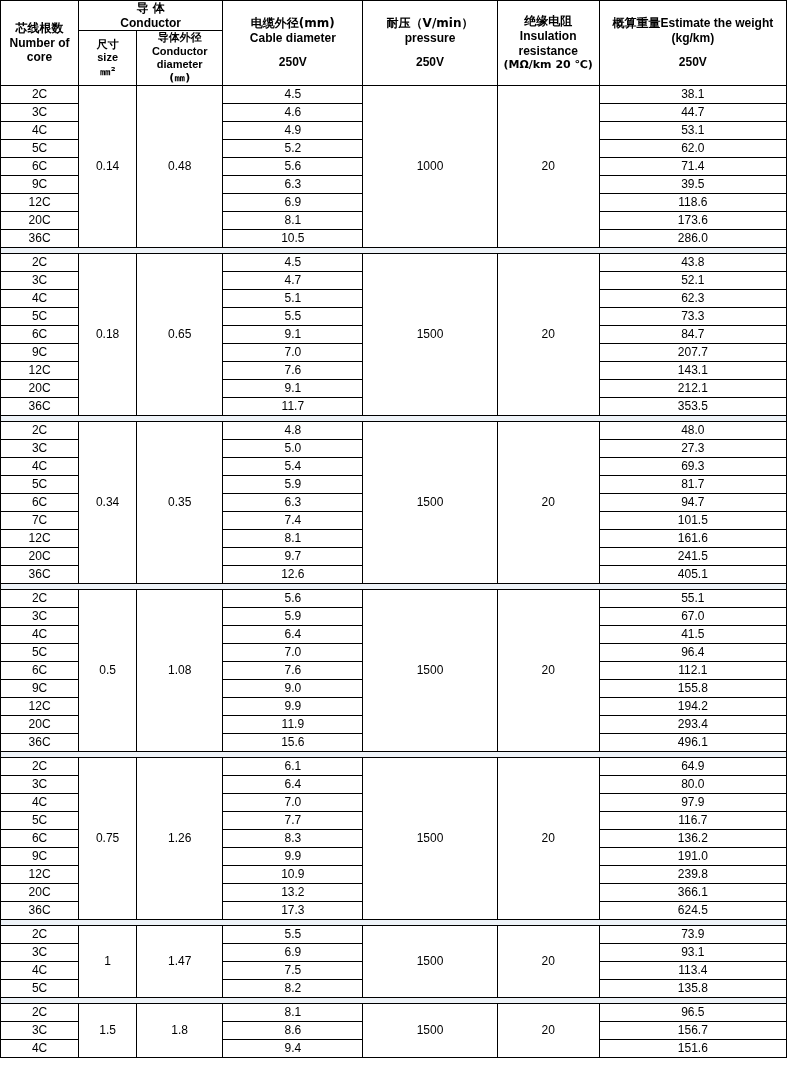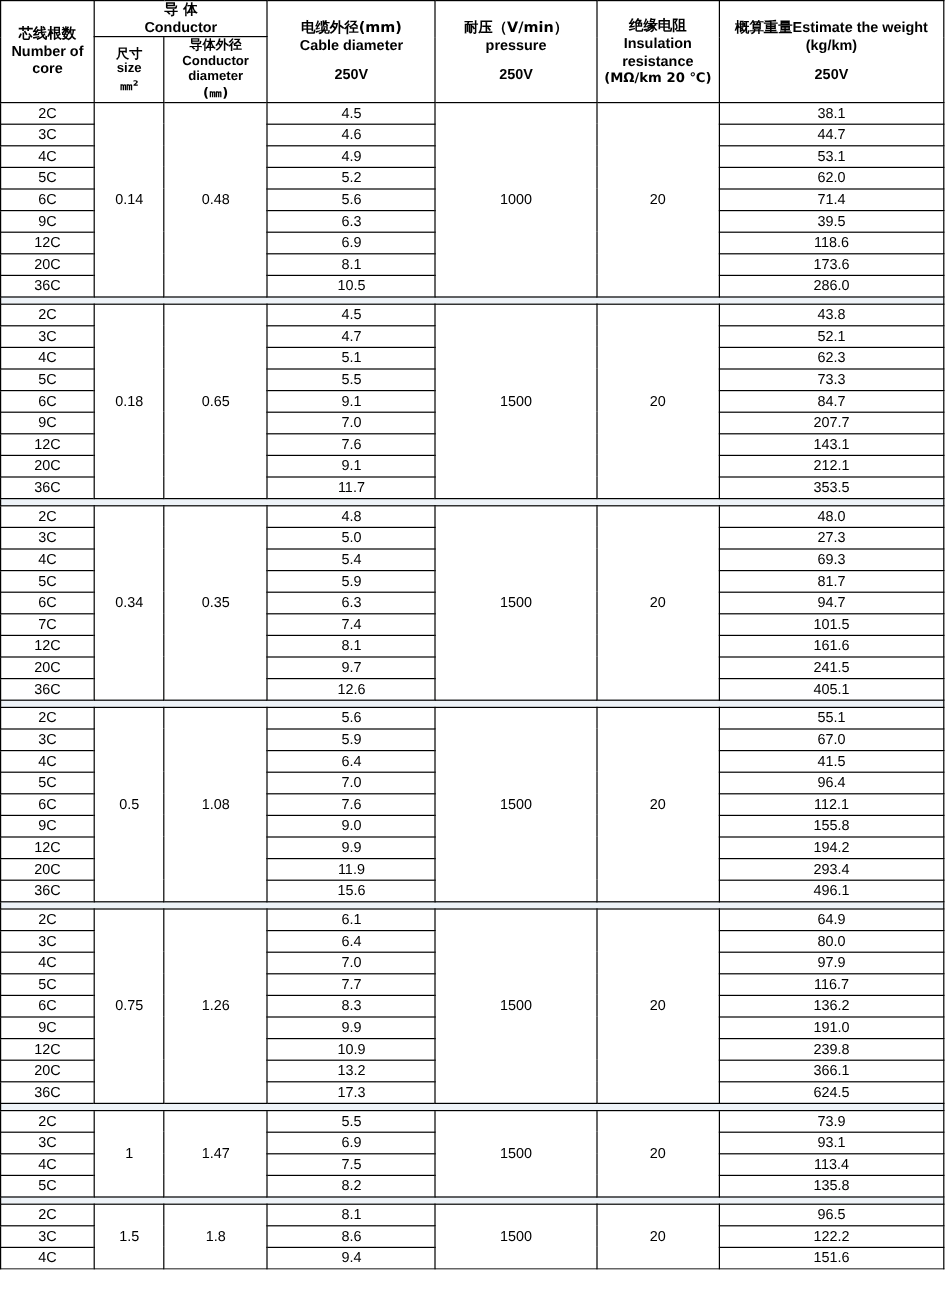--- a/index.html
+++ b/index.html
@@ -430,21 +430,21 @@
         <td rowspan="3">1.5</td>
         <td rowspan="3">1.8</td>
         <td>8.1</td>
         <td rowspan="3">1500</td>
         <td rowspan="3">20</td>
         <td>96.5</td>
       </tr>
       <tr>
         <td class="core">3C</td>
         <td>8.6</td>
-        <td>122.2</td>
+        <td>156.7</td>
       </tr>
       <tr>
         <td class="core">4C</td>
         <td>9.4</td>
         <td>151.6</td>
       </tr>
     </tbody>
 </table>
 
 </body></html>

